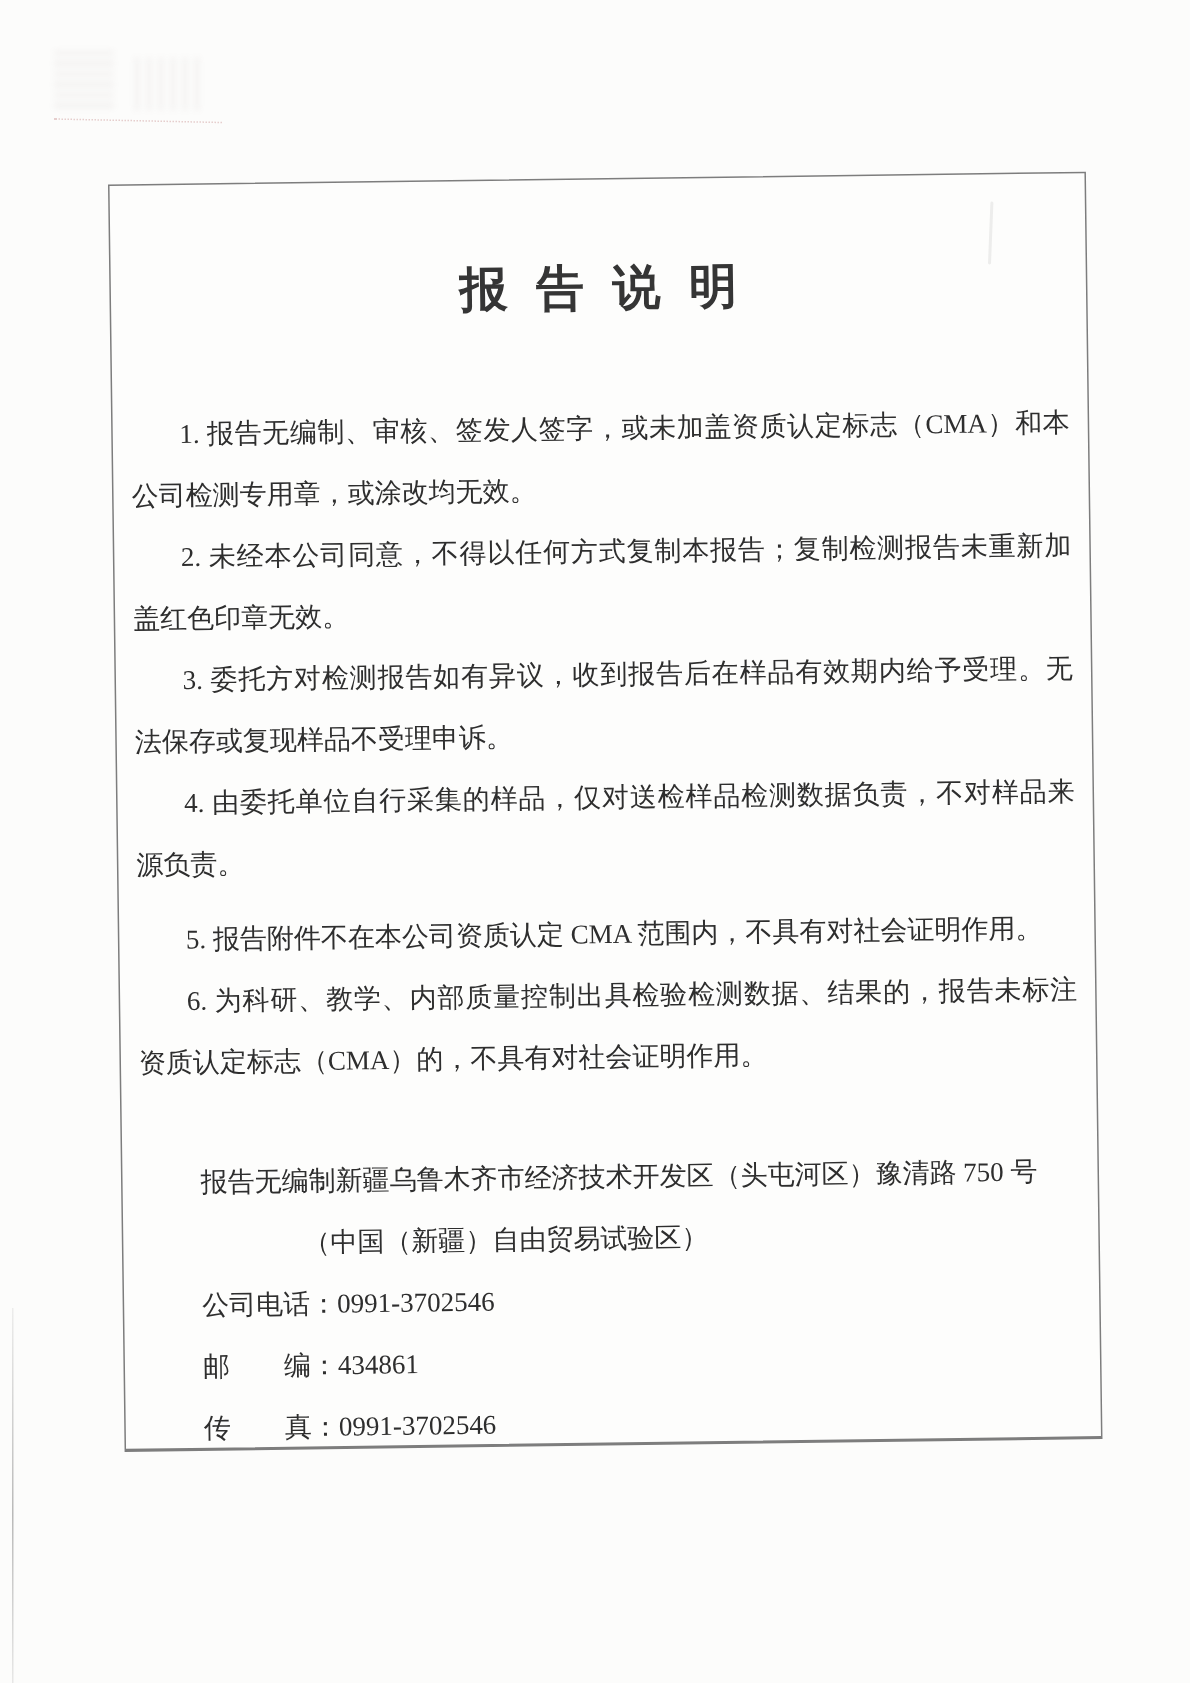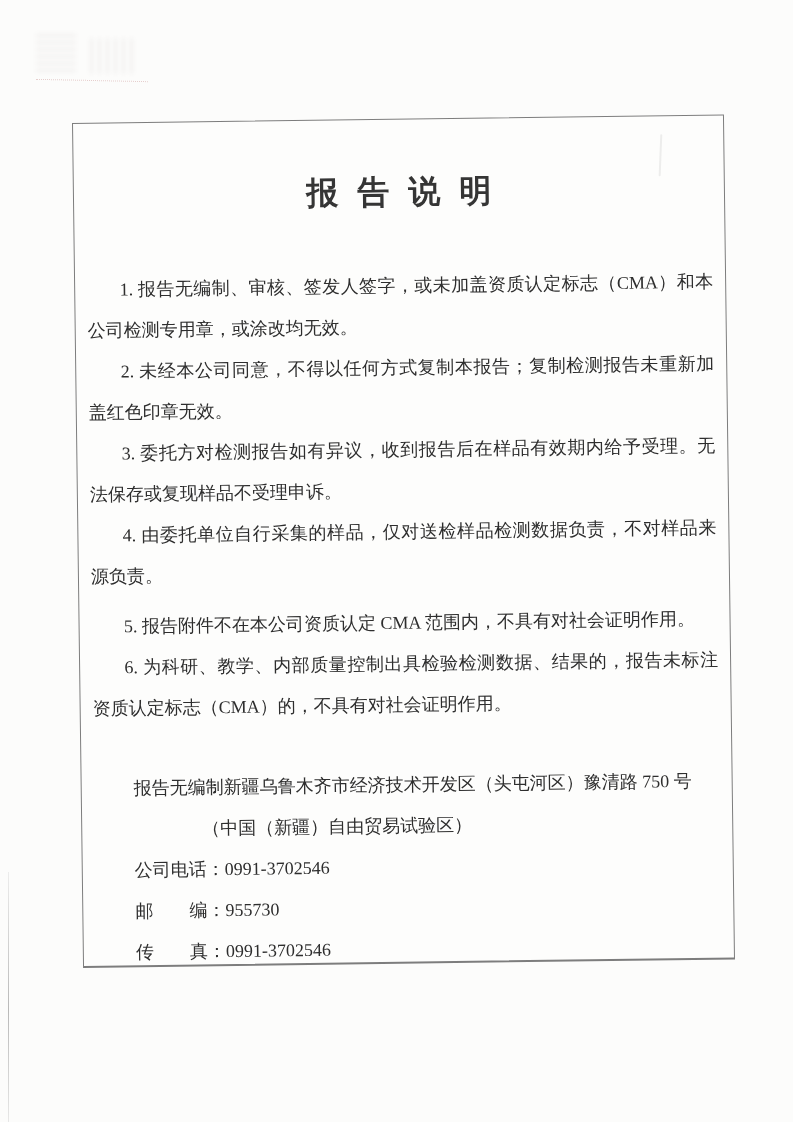--- a/index.html
+++ b/index.html
@@ -153,21 +153,21 @@
 
     <div class="contact">
       <div class="row">
         <span class="spread4">报告无编制</span><span>：</span><span>新疆乌鲁木齐市经济技术开发区（头屯河区）豫清路 750 号</span>
       </div>
       <div class="row addr2">（中国（新疆）自由贸易试验区）</div>
       <div class="row">
         <span class="spread4">公司电话</span><span>：</span><span>0991-3702546</span>
       </div>
       <div class="row">
-        <span class="spread4">邮编</span><span>：</span><span>955730</span>
+        <span class="spread4">邮编</span><span>：</span><span>434861</span>
       </div>
       <div class="row">
         <span class="spread4">传真</span><span>：</span><span>0991-3702546</span>
       </div>
     </div>
   </div>
 
 </div>
 
 </body></html>

